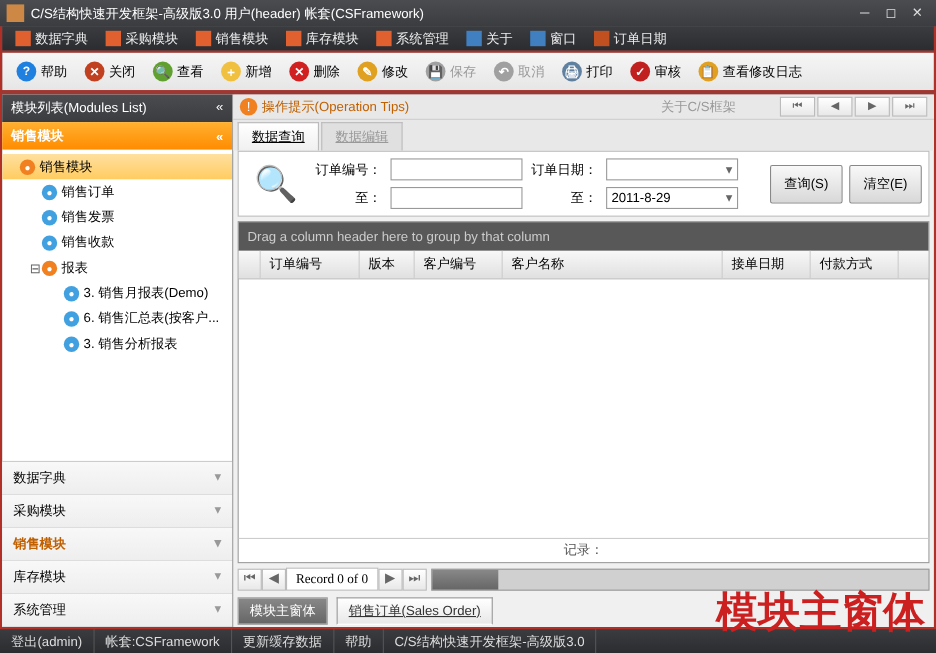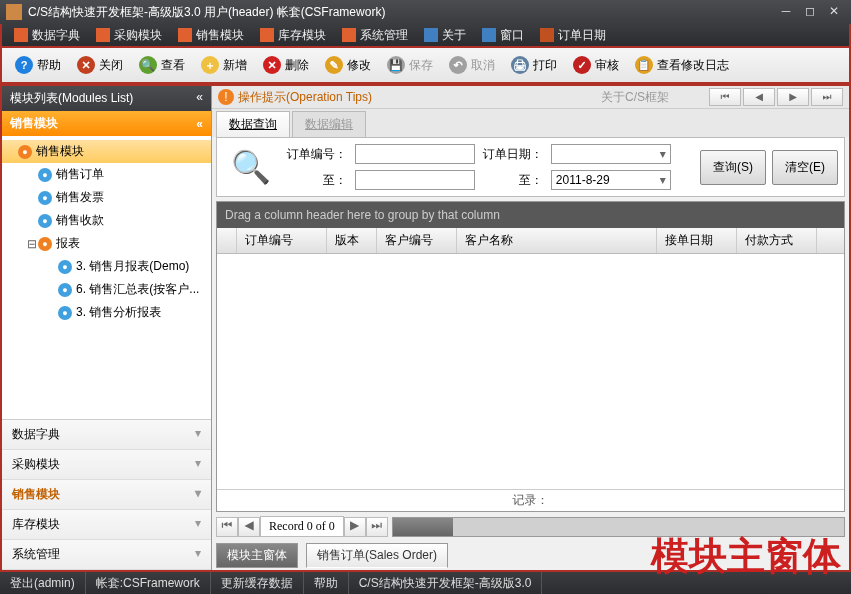--- a/index.html
+++ b/index.html
@@ -70,21 +70,21 @@
 .record-bar { padding: 2px 8px; border-top: 1px solid #ccc; text-align: center; color: #555; }
 
 .paging-row { display: flex; align-items: center; margin: 0 4px 4px; }
 .pg-btn { width: 22px; height: 20px; border: 1px solid #bbb; background: linear-gradient(#fff,#e8e8e8); text-align: center; cursor: pointer; color: #666; }
 .pg-text { border: 1px solid #bbb; background: #fff; padding: 2px 8px; font-family: Liberation Serif, serif; }
 .hscroll { flex: 1; height: 20px; background: #d0d0d0; border: 1px solid #999; margin-left: 4px; position: relative; }
 .hscroll-thumb { position: absolute; left: 0; top: 0; width: 60px; height: 100%; background: linear-gradient(#888,#666); }
 
 .bottom-tabs { display: flex; padding: 2px 4px; }
 .btab { padding: 3px 10px; border: 1px solid #999; background: linear-gradient(#888,#666); color: #fff; margin-right: 8px; cursor: pointer; }
-.btab.active { background: linear-gradient(#fff,#e8e8e8); color: #333; border-bottom-color: #fff; }
+.btab.active { background: linear-gradient(#fff,#e8e8e8); color: #333; border-bottom-color: #fff; text-decoration: underline; }
 
 
 .statusbar { height: 22px; background: linear-gradient(#3a3c40,#2a2c30); color: #ddd; display: flex; align-items: center; }
 .status-item { padding: 0 10px; border-right: 1px solid #555; display: flex; align-items: center; gap: 4px; height: 100%; cursor: pointer; }
 
 .watermark { position: absolute; right: 10px; bottom: 12px; font-size: 38px; color: #cc2020; font-family: KaiTi, serif; font-weight: bold; pointer-events: none; }
 </style>
 </head>
 <body>
 

